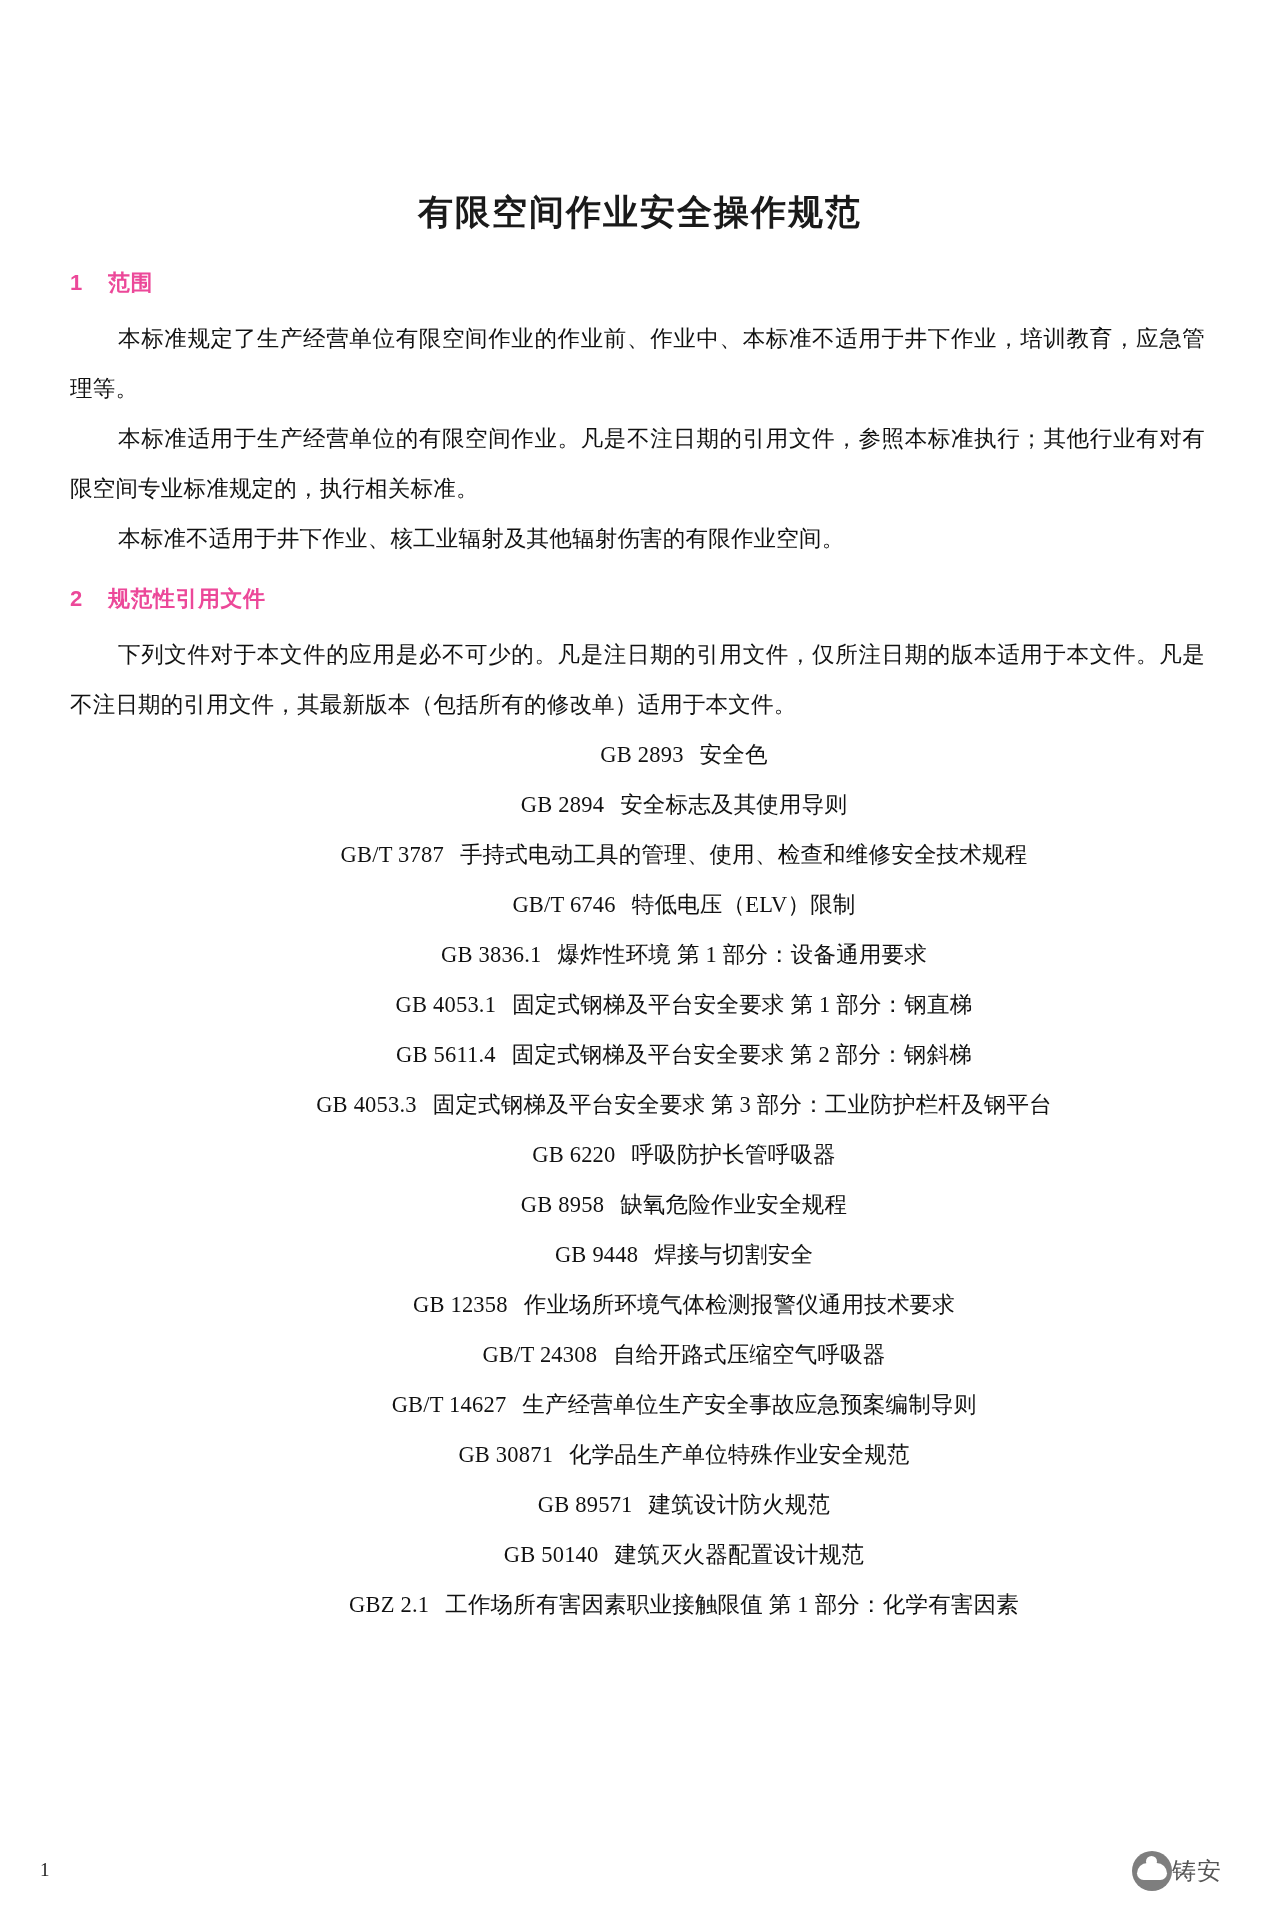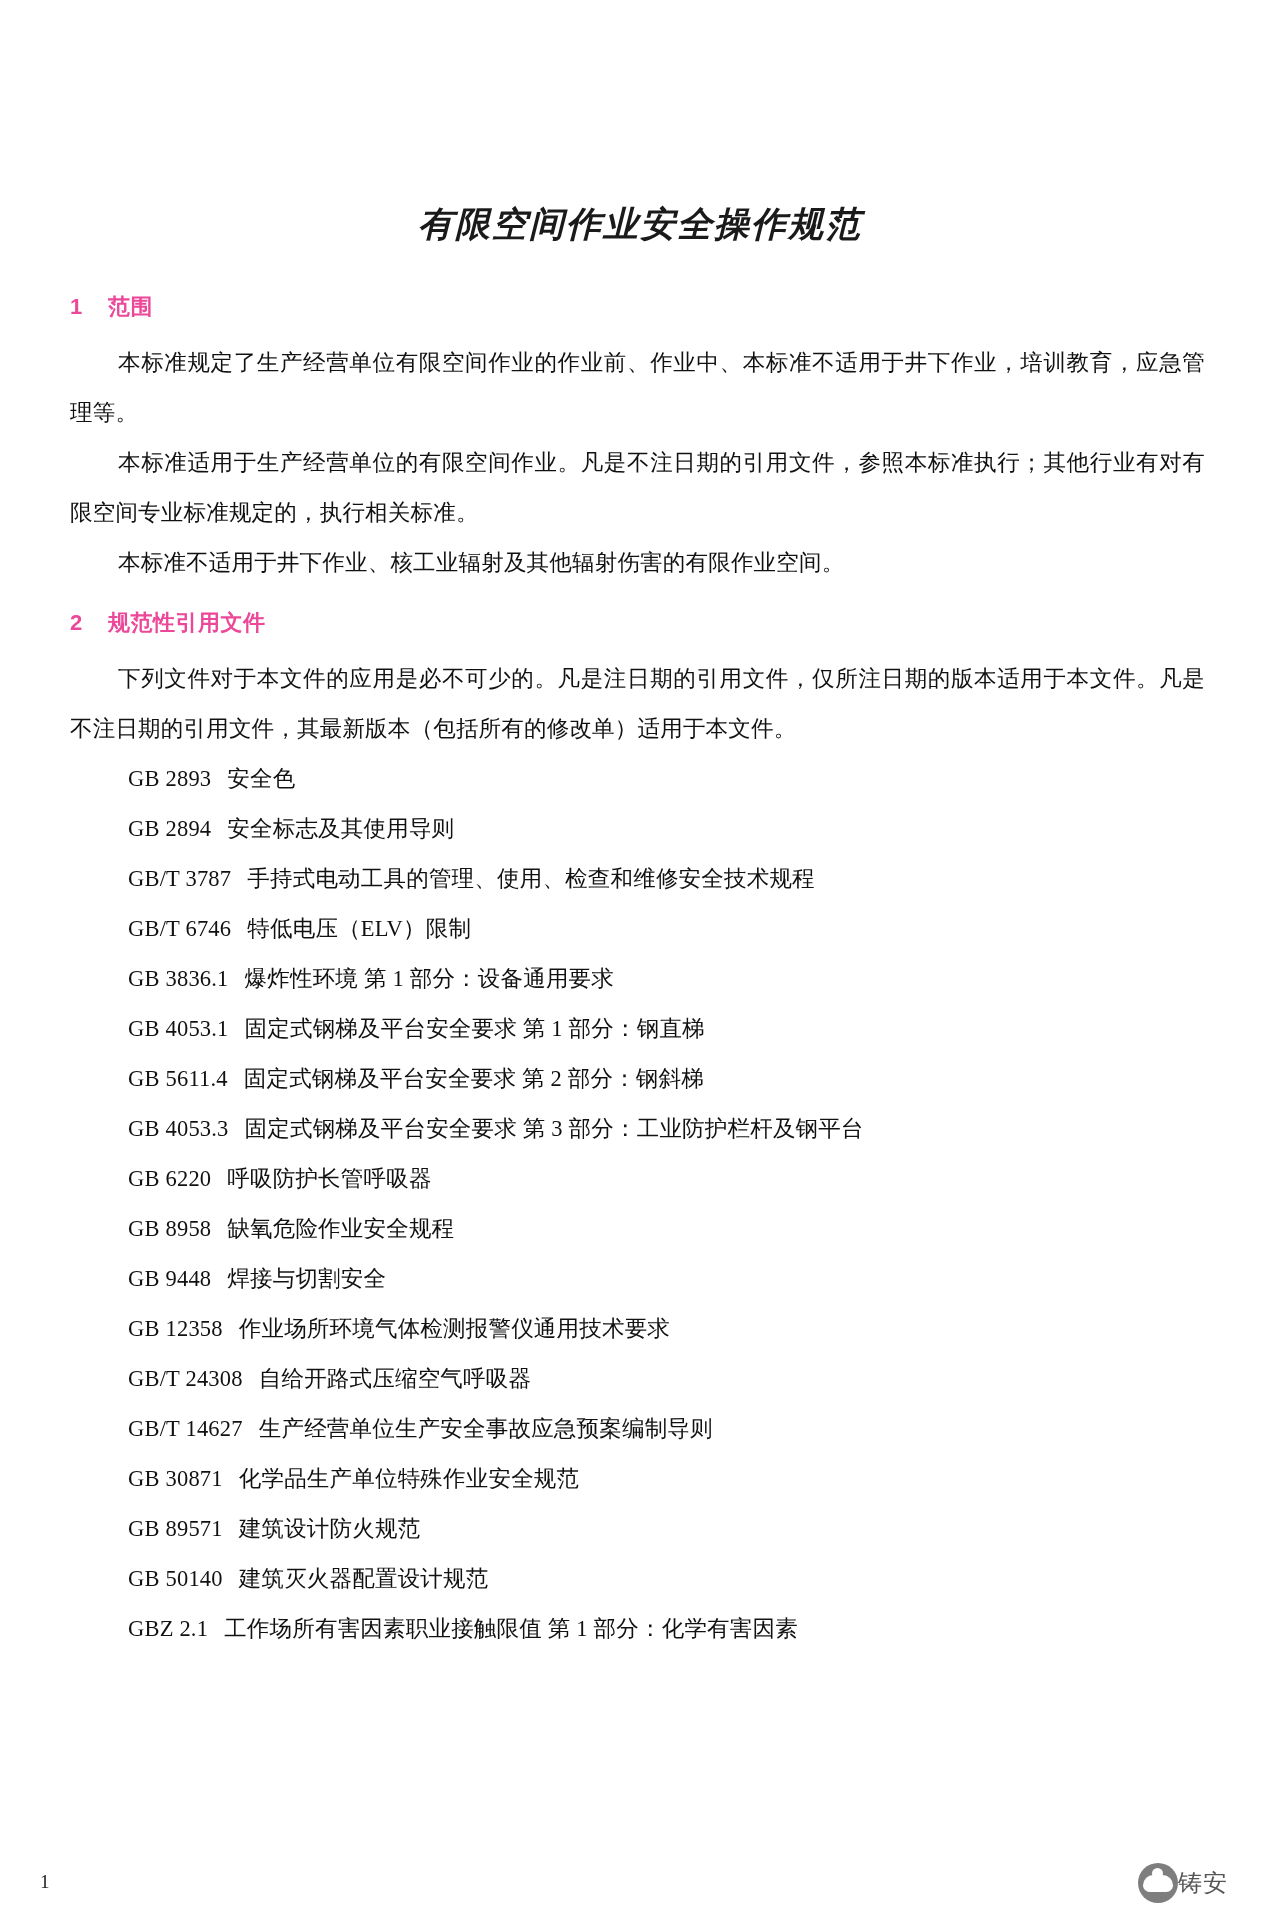--- a/index.html
+++ b/index.html
@@ -21,24 +21,23 @@
     height: 1915px;
     box-sizing: border-box;
     padding: 0 40px;
   }
   .doc-title {
     text-align: center;
     font-family: "Liberation Sans", "DejaVu Sans", sans-serif;
     font-weight: bold;
     font-size: 35px;
     letter-spacing: 2px;
-    margin: 16px;
+    margin: 4px;
     padding-top: 185px;
     color: #1a1a1a;
-    font-style: italic;
   }
   .section-heading {
     font-family: "Liberation Sans", "DejaVu Sans", sans-serif;
     font-weight: bold;
     font-size: 22px;
     color: #ec4899;
     margin: 0;
     padding-left: 30px;
     letter-spacing: 0.5px;
   }
@@ -59,20 +58,21 @@
   .ref-list {
     list-style: none;
     margin: 0;
     padding: 0 0 0 88px;
   }
   .ref-item {
     font-size: 22.5px;
     line-height: 50px;
     letter-spacing: 0.2px;
     white-space: nowrap;
+    text-align: center;
   }
   .ref-code {
     display: inline-block;
   }
   .ref-gap {
     display: inline-block;
     width: 16px;
   }
   .gap-28 { height: 28px; }
   .gap-20 { height: 20px; }
@@ -81,21 +81,21 @@
   .page-number {
     position: absolute;
     left: 40px;
     bottom: 38px;
     font-size: 19px;
     color: #222222;
   }
 
   .watermark {
     position: absolute;
-    right: 52px;
+    right: 58px;
     bottom: 28px;
     display: flex;
     align-items: center;
   }
   .wm-logo {
     width: 40px;
     height: 40px;
     border-radius: 50%;
     background: #7e7e7e;
     position: relative;

